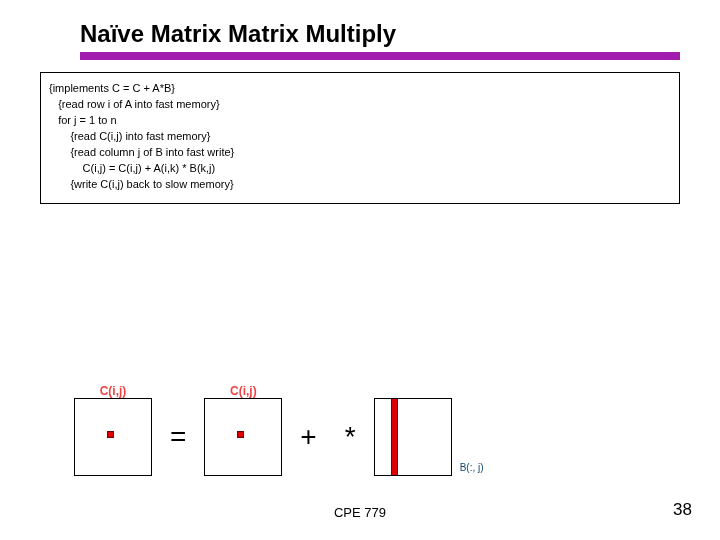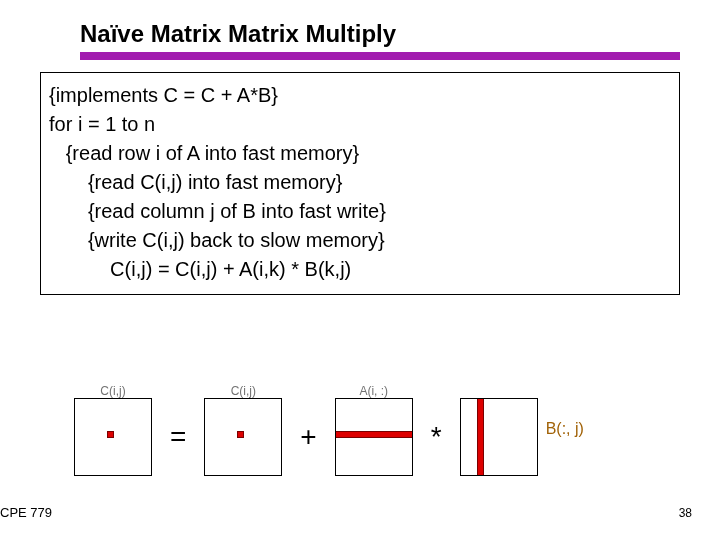--- a/index.html
+++ b/index.html
@@ -22,21 +22,21 @@
     padding-bottom: 4px;
     margin-left: 32px;
   }
   .code-box {
     position: absolute;
     top: 72px;
     left: 40px;
     width: 640px;
     border: 1px solid #000;
     padding: 8px 8px 10px 8px;
-    font-size: 20px;
+    font-size: 11px;
     line-height: 1.45;
     color: #000;
   }
   .code-line { white-space: pre; }
   .diagram {
     position: absolute;
     top: 380px;
     left: 70px;
     right: 30px;
     height: 100px;
@@ -51,28 +51,30 @@
   }
   .matrix {
     position: relative;
     width: 78px;
     height: 78px;
     border: 1px solid #000;
     background: #fff;
   }
   .matrix-label {
     font-size: 12px;
-    color: #737373;
+    color: #ef4444;
     margin-bottom: 0;
     height: 14px;
+    font-weight: bold;
   }
   .matrix-label-right {
     position: absolute;
-    font-size: 16px;
-    color: #a16207;
+    font-size: 10px;
+    color: #0c4a6e;
+    margin-top: 42px;
   }
   .op {
     font-size: 28px;
     font-weight: normal;
     color: #000;
     margin: 14px 14px 0 14px;
   }
   .dot-red {
     position: absolute;
     width: 7px;
@@ -96,45 +98,45 @@
     width: 7px;
     background: #d00;
     border-left: 1px solid #7a0000;
     border-right: 1px solid #7a0000;
   }
   .footer-center {
     position: absolute;
     bottom: 20px;
     left: 0;
     right: 0;
-    text-align: left;
+    text-align: center;
     font-size: 13px;
     color: #000;
   }
   .footer-right {
     position: absolute;
     bottom: 20px;
     right: 28px;
-    font-size: 12px;
+    font-size: 17px;
     color: #000;
   }
 </style>
 </head>
 <body>
 
 <div class="title">Naïve Matrix Matrix Multiply</div>
 
 <div class="code-box">
   <div class="code-line">{implements C = C + A*B}</div>
-  <div class="code-line">for i = 1 to n</div>
   <div class="code-line">   {read row i of A into fast memory}</div>
+  <div class="code-line">   for j = 1 to n</div>
   <div class="code-line">       {read C(i,j) into fast memory}</div>
   <div class="code-line">       {read column j of B into fast write}</div>
+  <div class="code-line">           C(i,j) = C(i,j) + A(i,k) * B(k,j)</div>
   <div class="code-line">       {write C(i,j) back to slow memory}</div>
-  <div class="code-line">           C(i,j) = C(i,j) + A(i,k) * B(k,j)</div>
 </div>
 
 <div class="diagram">
 
   <div class="matrix-group">
     <div class="matrix-label">C(i,j)</div>
     <div class="matrix">
       <div class="dot-red" style="top:32px; left:32px;"></div>
     </div>
   </div>
@@ -143,26 +145,20 @@
 
   <div class="matrix-group">
     <div class="matrix-label">C(i,j)</div>
     <div class="matrix">
       <div class="dot-red" style="top:32px; left:32px;"></div>
     </div>
   </div>
 
   <div class="op">+</div>
 
-  <div class="matrix-group">
-    <div class="matrix-label">A(i, :)</div>
-    <div class="matrix">
-      <div class="hstripe" style="top:32px;"></div>
-    </div>
-  </div>
 
   <div class="op">*</div>
 
   <div class="matrix-group" style="position:relative;">
     <div class="matrix-label">&nbsp;</div>
     <div class="matrix">
       <div class="vstripe" style="left:16px;"></div>
     </div>
     <div class="matrix-label-right" style="top:36px; left:86px; white-space:nowrap;">B(:, j)</div>
   </div>

